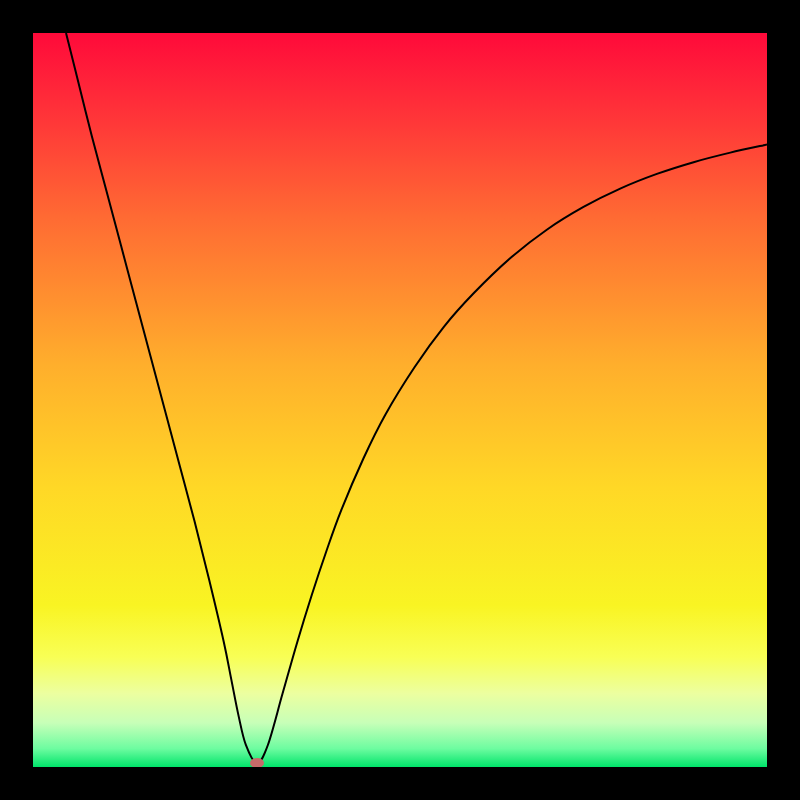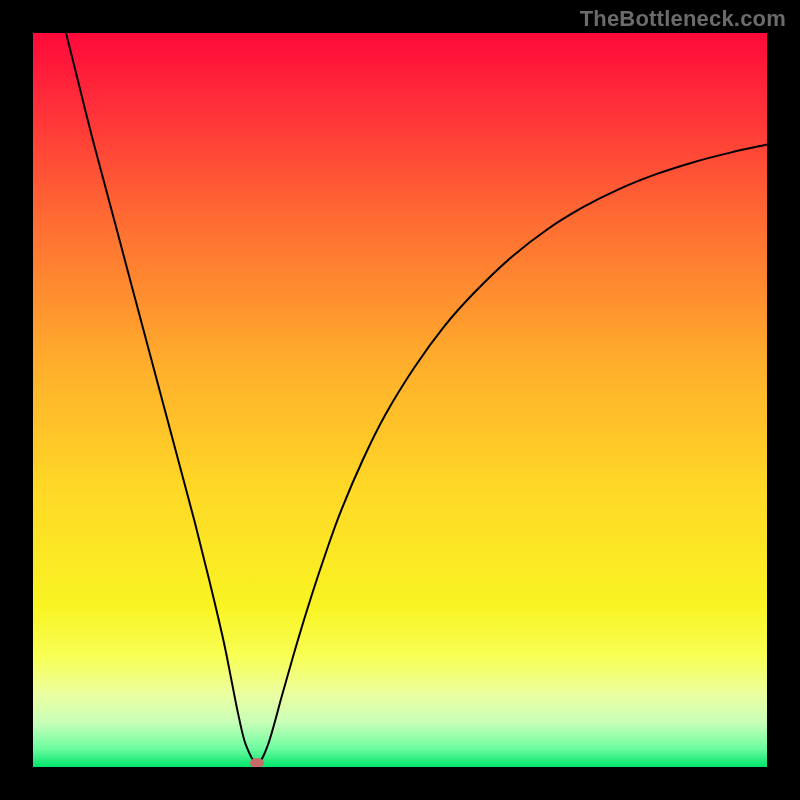--- a/index.html
+++ b/index.html
@@ -57,21 +57,20 @@
     height: 10px;
     border-radius: 50%;
     transform: translate(-50%, -50%);
   }
 </style>
 </head>
 <body>
 
 <div class="frame">
 
-  <div class="watermark">TheBottleneck.com</div>
 
   <div class="plot-area">
     <svg class="gradient" viewBox="0 0 734 734" preserveAspectRatio="none">
       <defs>
         <linearGradient id="bg-grad" x1="0" y1="0" x2="0" y2="1">
             <stop offset="0%" stop-color="#ff0a3a"></stop>
             <stop offset="10%" stop-color="#ff2f39"></stop>
             <stop offset="25%" stop-color="#ff6a33"></stop>
             <stop offset="45%" stop-color="#ffae2c"></stop>
             <stop offset="62%" stop-color="#ffd826"></stop>

